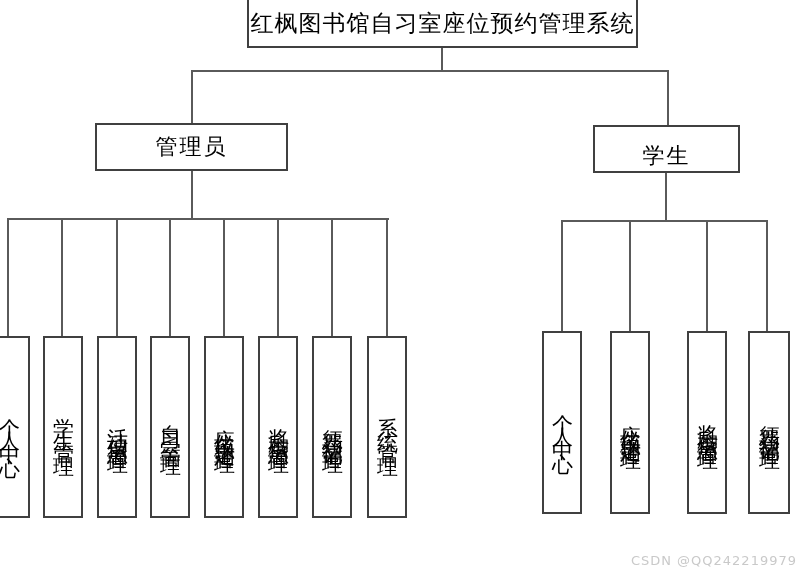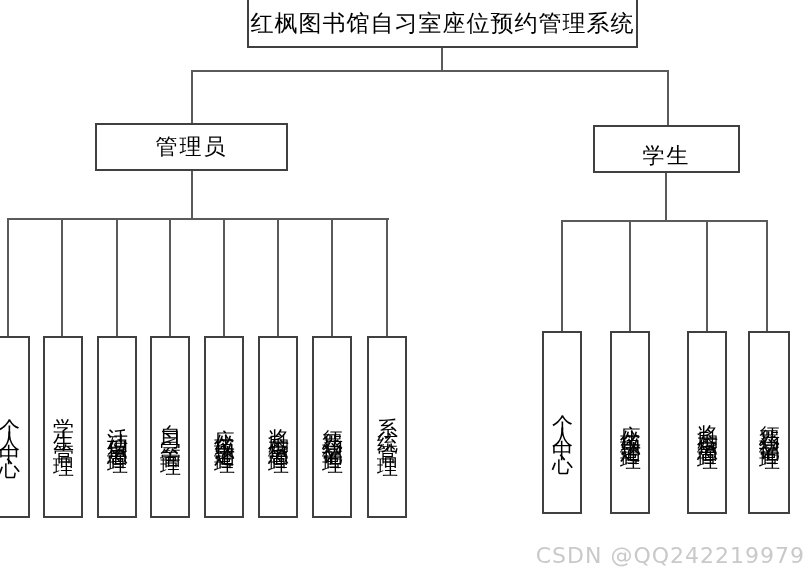--- a/index.html
+++ b/index.html
@@ -38,23 +38,23 @@
     font-size:21px;
     line-height:1;
   }
   .leaf.l { top:336px; height:182px; }
   .leaf.r { top:331px; height:183px; }
   .sp4 { letter-spacing:13px; }
   .sp5 { letter-spacing:8px; }
   .sp6 { letter-spacing:5px; }
   .watermark {
     position:absolute;
-    right:2px; bottom:6px;
+    right:10px; bottom:6px;
     color:#c9c9c9;
-    font-size:22px;
+    font-size:13px;
     letter-spacing:1px;
     text-align:center;
   }
 </style>
 </head>
 <body>
 
 <div class="stage">
 
   <div class="line" style="left:441px; top:46px; width:2px; height:26px;"></div>

